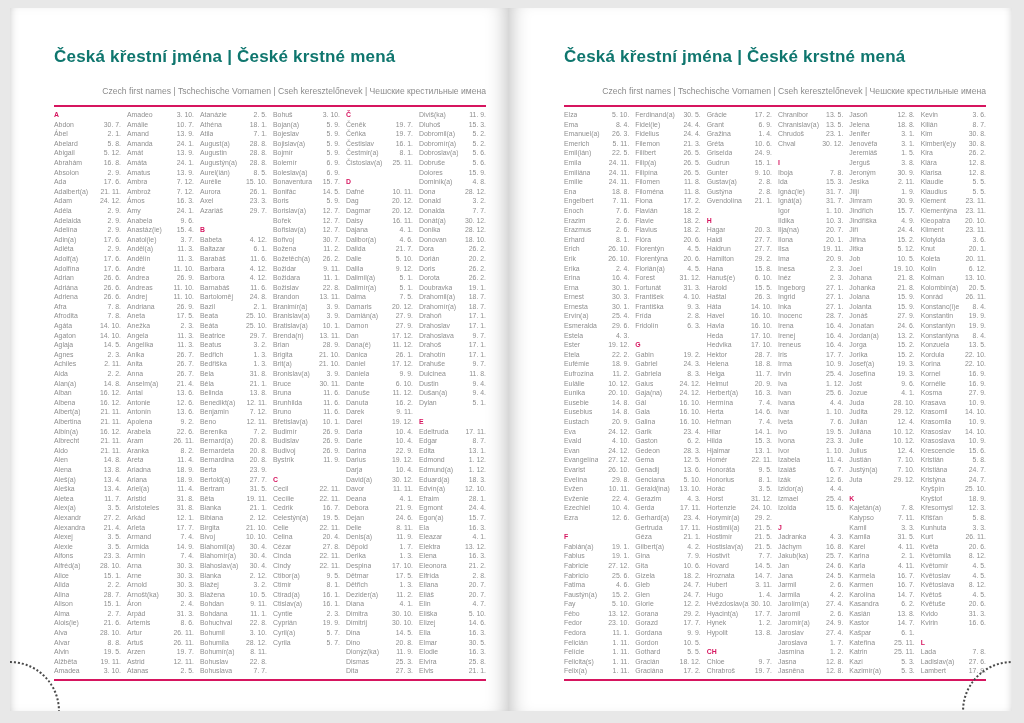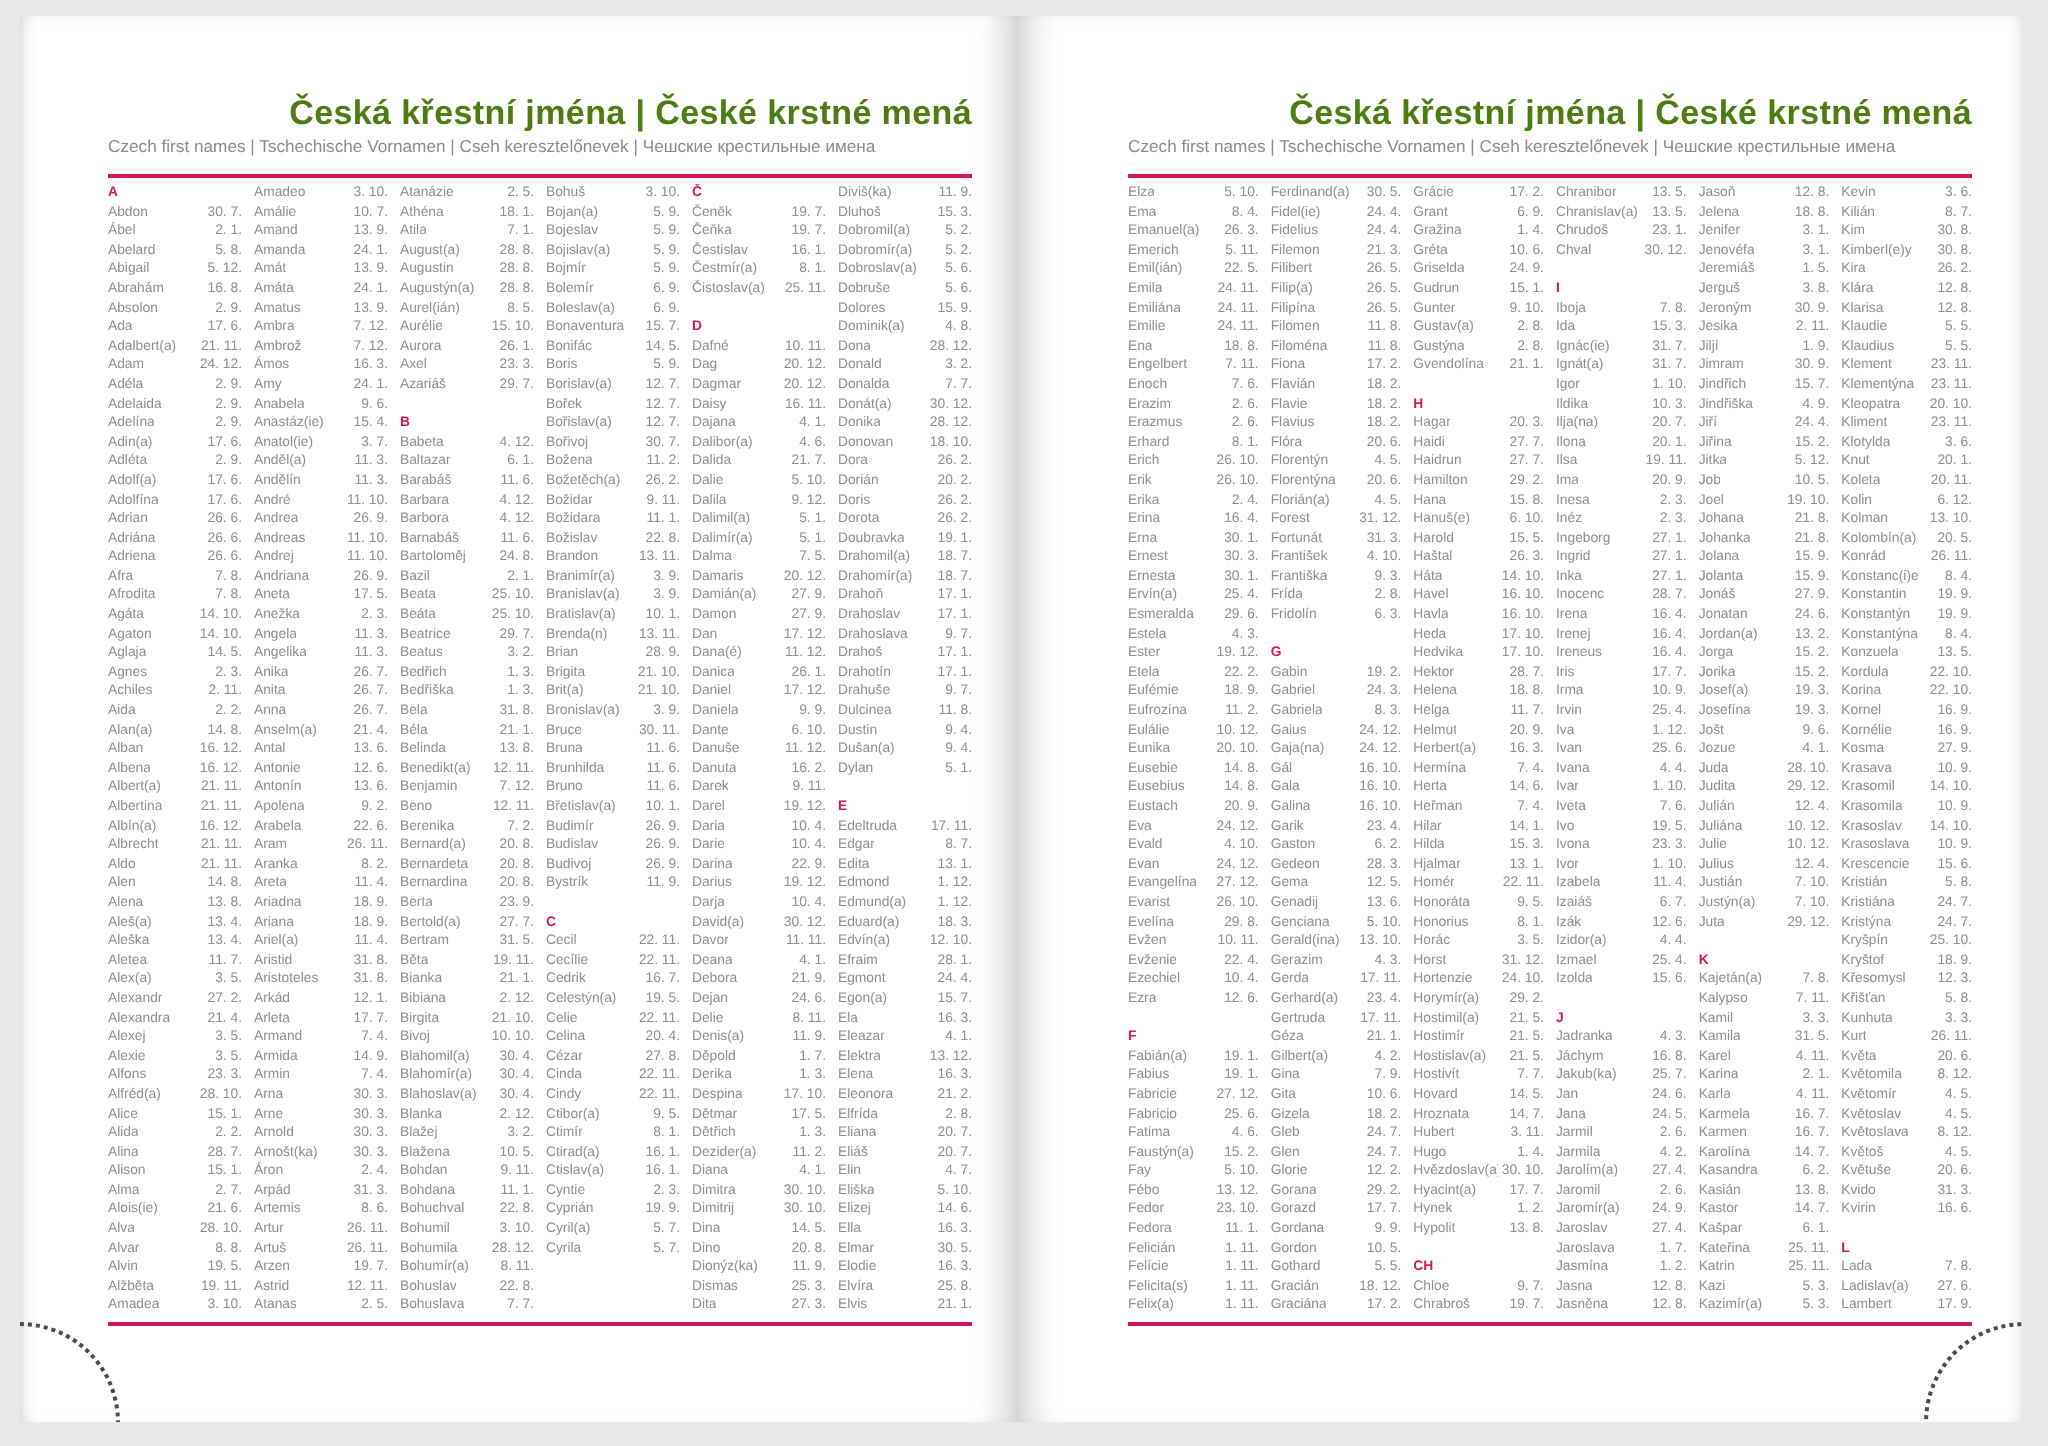--- a/index.html
+++ b/index.html
@@ -8,25 +8,25 @@
     background:#e8e8e8;
     font-family:"Liberation Sans", sans-serif;
   }
   .spread{position:absolute;top:8px;left:10px;right:10px;bottom:12px;display:flex;}
   .page{background:#ffffff;position:relative;overflow:hidden;}
   .page-left{width:498px;box-shadow:inset 7px 0 9px -7px rgba(0,0,0,.22), inset -16px 0 20px -14px rgba(0,0,0,.25);}
   .page-right{width:504px;box-shadow:inset 16px 0 20px -14px rgba(0,0,0,.28), inset -7px 0 9px -7px rgba(0,0,0,.18);}
   .page-inner-left{padding:38px 22px 0 44px;}
   .page-inner-right{padding:38px 26px 0 56px;}
   .title{
-    text-align:right;color:#4d7c0f;font-weight:bold;font-size:17px;line-height:21px;
+    text-align:left;color:#0f766e;font-weight:bold;font-size:17px;line-height:21px;
     letter-spacing:.2px;white-space:nowrap;
   }
   .subtitle{
-    text-align:left;color:#8b8b8b;font-size:8.6px;line-height:12px;margin-top:0;white-space:nowrap;
+    text-align:right;color:#8b8b8b;font-size:8.6px;line-height:12px;margin-top:18px;white-space:nowrap;
   }
   .rule{height:2px;background:#d6155f;margin-top:8px;}
   .rule-bottom{height:2px;background:#d6155f;margin-top:3px;}
   .cols{display:flex;gap:6px;margin-top:3px;}
   .col{flex:1;min-width:0;}
   .row{
     display:flex;justify-content:space-between;align-items:baseline;
     height:9.6px;line-height:9.6px;font-size:6.9px;color:#8f8f8f;white-space:nowrap;
   }
   .row .nm{overflow:hidden;}

